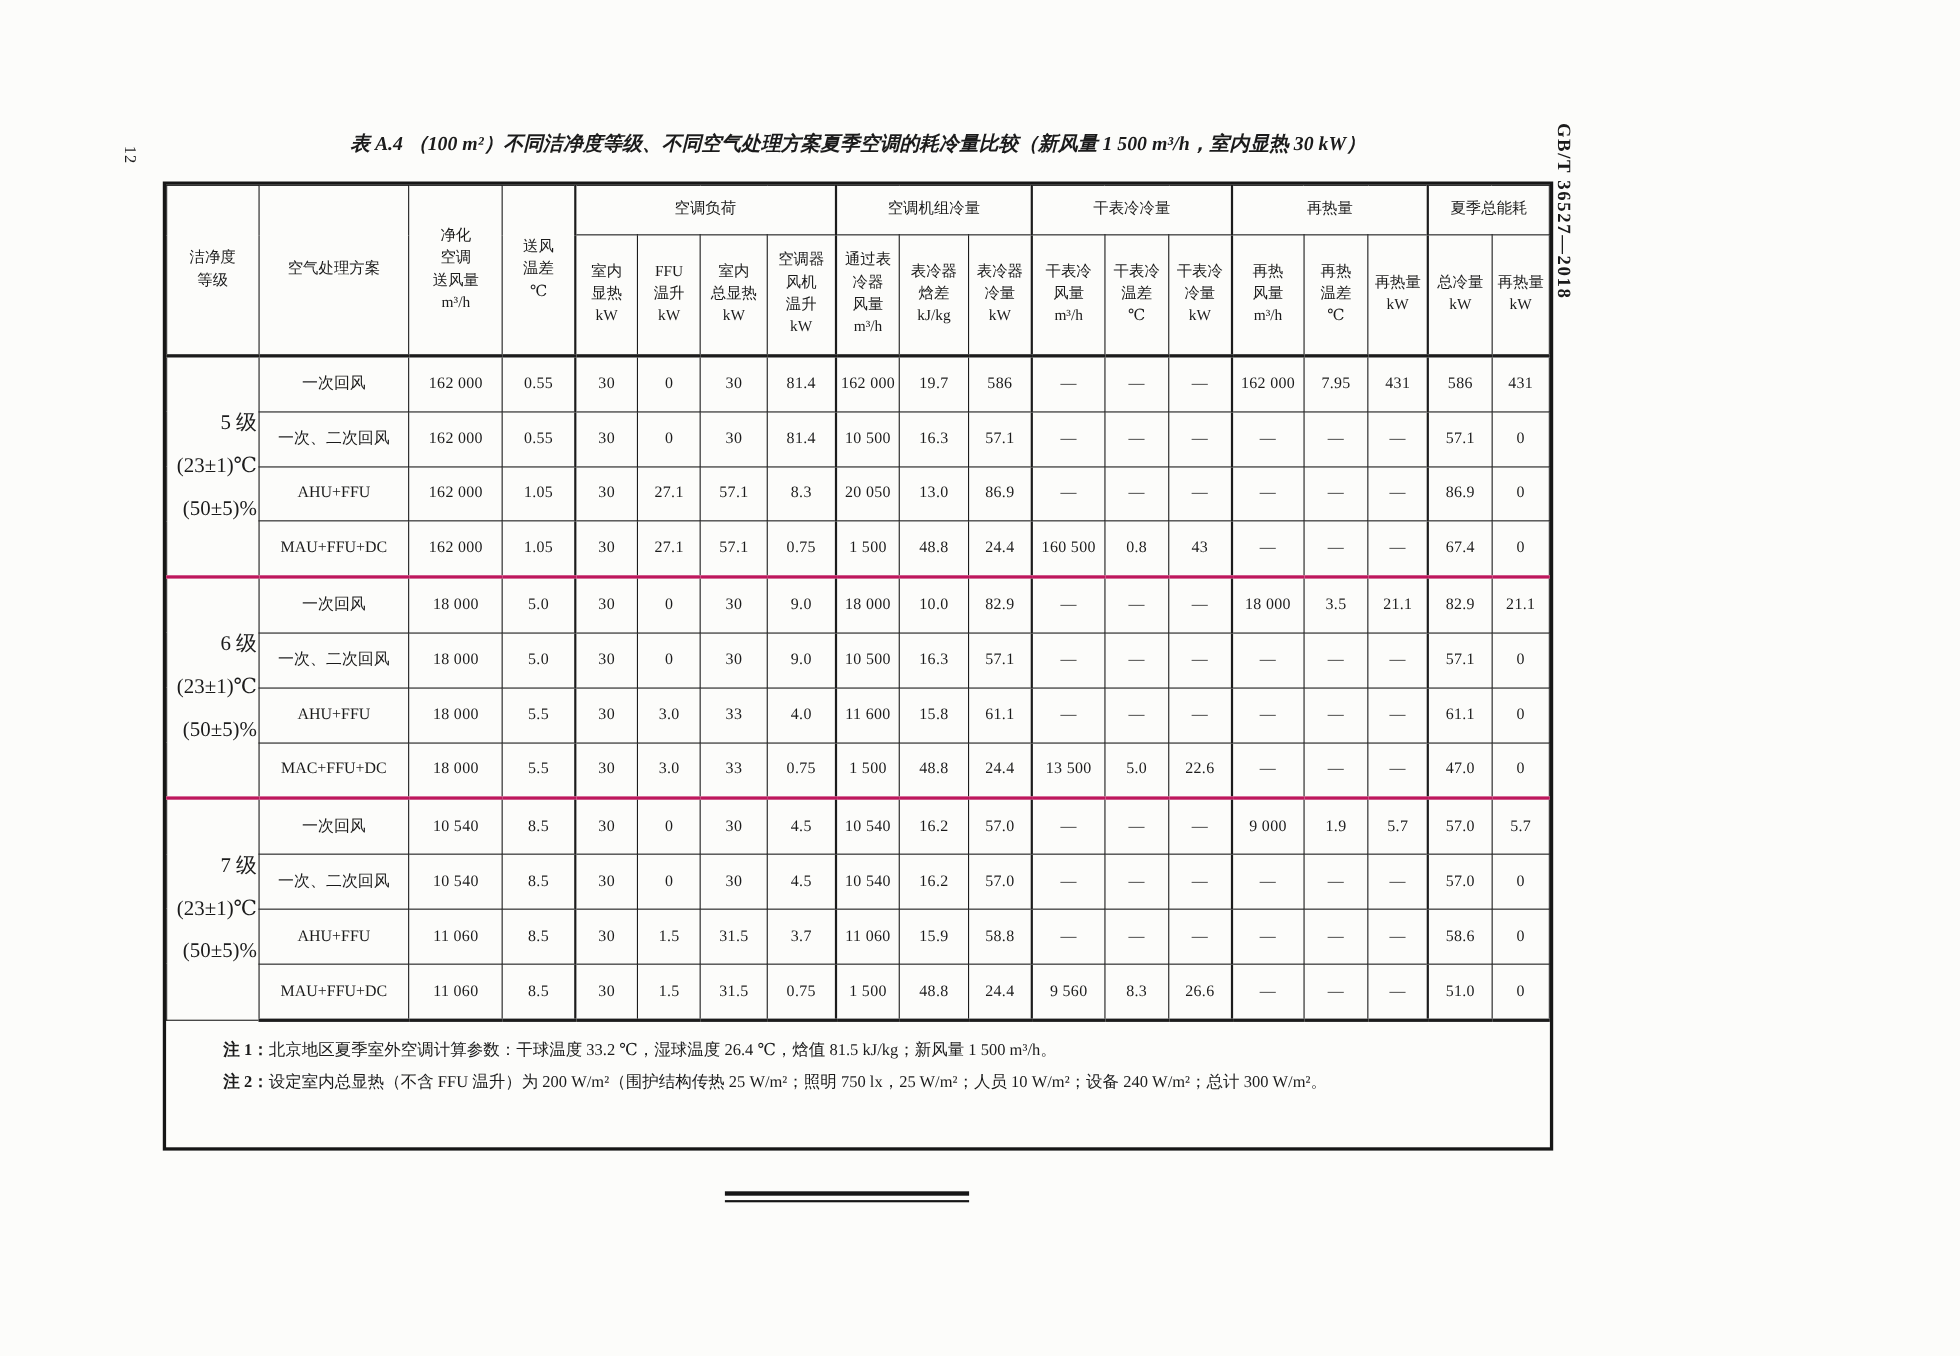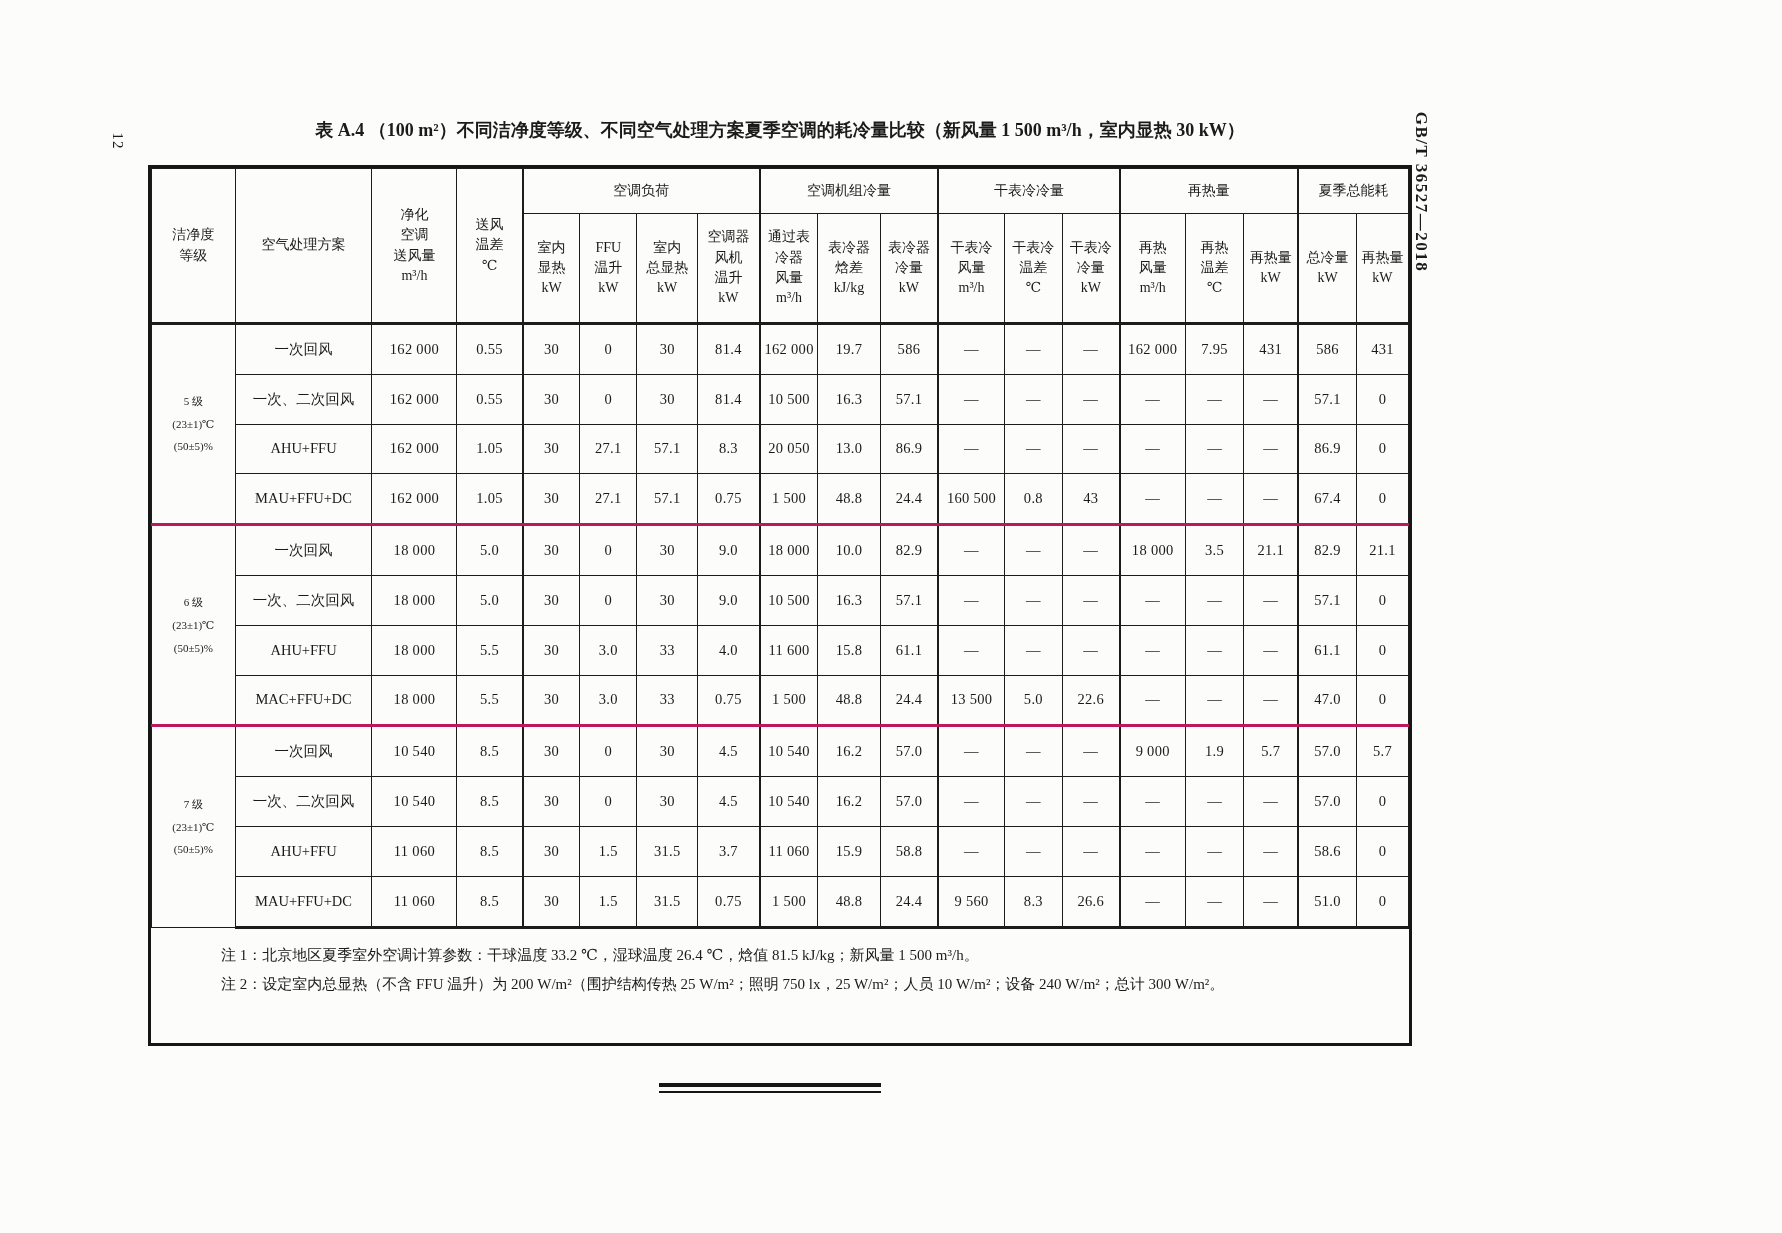--- a/index.html
+++ b/index.html
@@ -15,45 +15,45 @@
     transform:translate(-50%,-50%) rotate(90deg);
     font-size:15px;letter-spacing:1px;
   }
   .standard-code{
     position:absolute;left:1421px;top:192px;
     transform:translate(-50%,-50%) rotate(90deg);
     font-size:17px;font-weight:bold;letter-spacing:1.5px;white-space:nowrap;
   }
   .doc-title{
     position:absolute;left:150px;top:118px;width:1260px;
-    text-align:center;font-size:18px;font-weight:bold;white-space:nowrap;
+    text-align:center;font-size:18px;font-weight:bold;white-space:nowrap;font-style:italic;
   }
   .table-frame{
     position:absolute;left:148px;top:165px;width:1264px;height:881px;
     border:3px solid #161616;box-sizing:border-box;overflow:hidden;
     background:#fcfcfa;
   }
   table{width:100%;border-collapse:collapse;table-layout:fixed;}
   th,td{
     border:1px solid #1c1c1c;text-align:center;vertical-align:middle;
     font-weight:normal;font-size:14px;line-height:1.45;padding:1px;
     overflow:hidden;color:#1b1b1b;
   }
   .hrow1 th{height:42px;font-size:14px;}
   .hrow2 th{height:106px;border-bottom:3px solid #1c1c1c;}
   th[rowspan]{border-bottom:3px solid #1c1c1c;}
   tbody td{height:46.8px;font-size:14.5px;letter-spacing:0.3px;}
-  .level-cell{font-size:11px;line-height:2.05;letter-spacing:0;}
+  .level-cell{font-size:19px;line-height:2.05;letter-spacing:0;text-align:right;}
   .scheme-cell{font-size:14.5px;letter-spacing:0;}
   tr.group-start td{border-top:3px solid #be185d;}
   tbody tr:last-child td{border-bottom:3px solid #1c1c1c;}
   .gb{border-left:2px solid #1c1c1c;}
   .notes{padding:12px 26px 6px 52px;}
   .note{font-size:15px;line-height:1.95;padding-left:64px;text-indent:-64px;}
-  .note-label{font-weight:normal;margin-left:18px;}
+  .note-label{font-weight:bold;}
   .end-mark{position:absolute;left:659px;top:1083px;width:222px;}
   .end-mark .l1{height:4px;background:#161616;margin-bottom:4px;}
   .end-mark .l2{height:2px;background:#161616;}
 </style>
 </head>
 <body>
 
 <div class="page-number">12</div>
 <div class="standard-code">GB/T 36527—2018</div>
 <div class="doc-title">表 A.4  （100 m²）不同洁净度等级、不同空气处理方案夏季空调的耗冷量比较（新风量 1 500 m³/h，室内显热 30 kW）</div>

